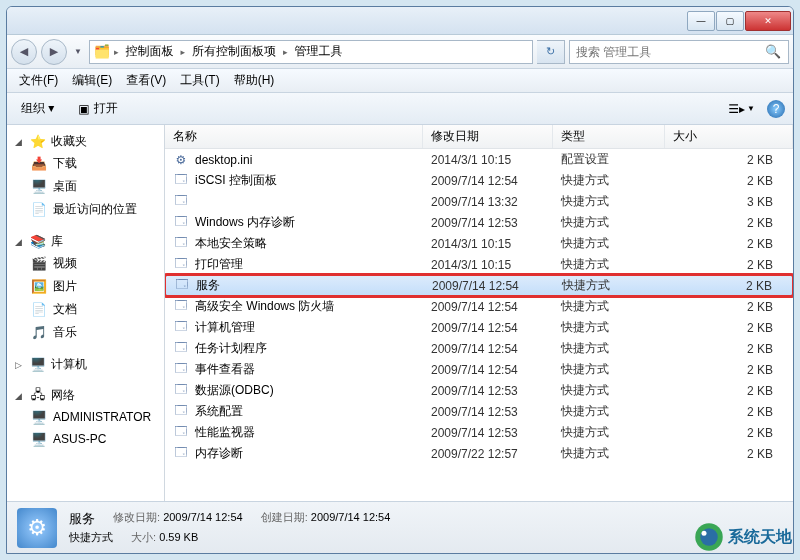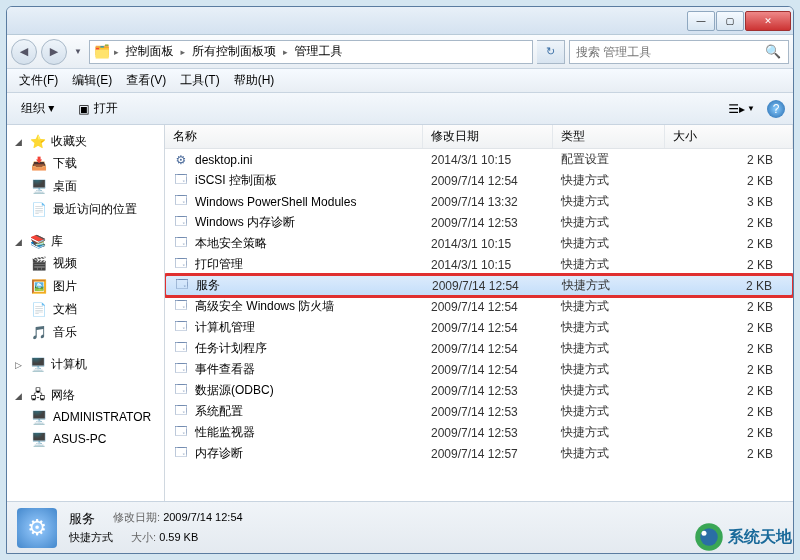--- a/index.html
+++ b/index.html
@@ -212,21 +212,20 @@
               <span class="file-icon">🗔</span>
               <span>iSCSI 控制面板</span>
             </div>
             <div class="fr-date">2009/7/14 12:54</div>
             <div class="fr-type">快捷方式</div>
             <div class="fr-size">2 KB</div>
           </div>
           <div class="file-row">
             <div class="fr-name">
               <span class="file-icon">🗔</span>
-              <span>Windows PowerShell Modules</span>
             </div>
             <div class="fr-date">2009/7/14 13:32</div>
             <div class="fr-type">快捷方式</div>
             <div class="fr-size">3 KB</div>
           </div>
           <div class="file-row">
             <div class="fr-name">
               <span class="file-icon">🗔</span>
               <span>Windows 内存诊断</span>
             </div>
@@ -322,34 +321,35 @@
             </div>
             <div class="fr-date">2009/7/14 12:53</div>
             <div class="fr-type">快捷方式</div>
             <div class="fr-size">2 KB</div>
           </div>
           <div class="file-row">
             <div class="fr-name">
               <span class="file-icon">🗔</span>
               <span>内存诊断</span>
             </div>
-            <div class="fr-date">2009/7/14 12:57</div>
+            <div class="fr-date">2009/7/22 12:57</div>
             <div class="fr-type">快捷方式</div>
             <div class="fr-size">2 KB</div>
           </div>
         </div>
     </div>
   </div>
 
   <div class="statusbar">
     <div class="status-icon">⚙</div>
     <div class="status-details">
       <div class="status-cols">
         <span class="sd-title">服务</span>
         <span><span class="sd-label">修改日期:</span> <span>2009/7/14 12:54</span></span>
+        <span><span class="sd-label">创建日期:</span> <span>2009/7/14 12:54</span></span>
       </div>
       <div class="status-cols">
         <span>快捷方式</span>
         <span><span class="sd-label">大小:</span> <span>0.59 KB</span></span>
       </div>
     </div>
   </div>
 </div>
 
 <div class="watermark">

